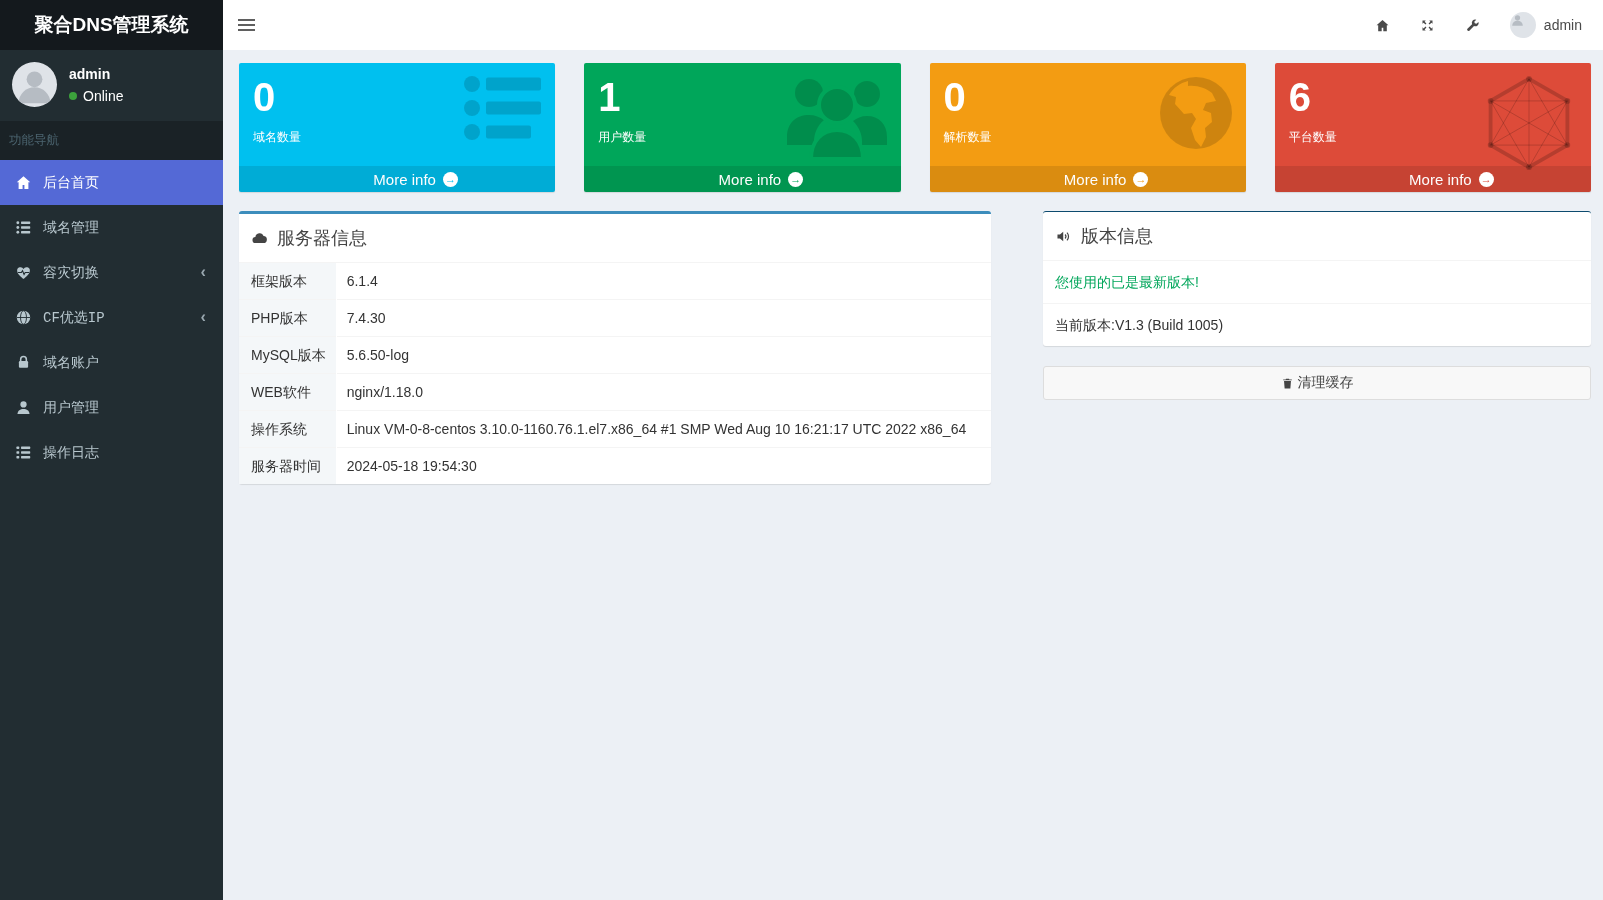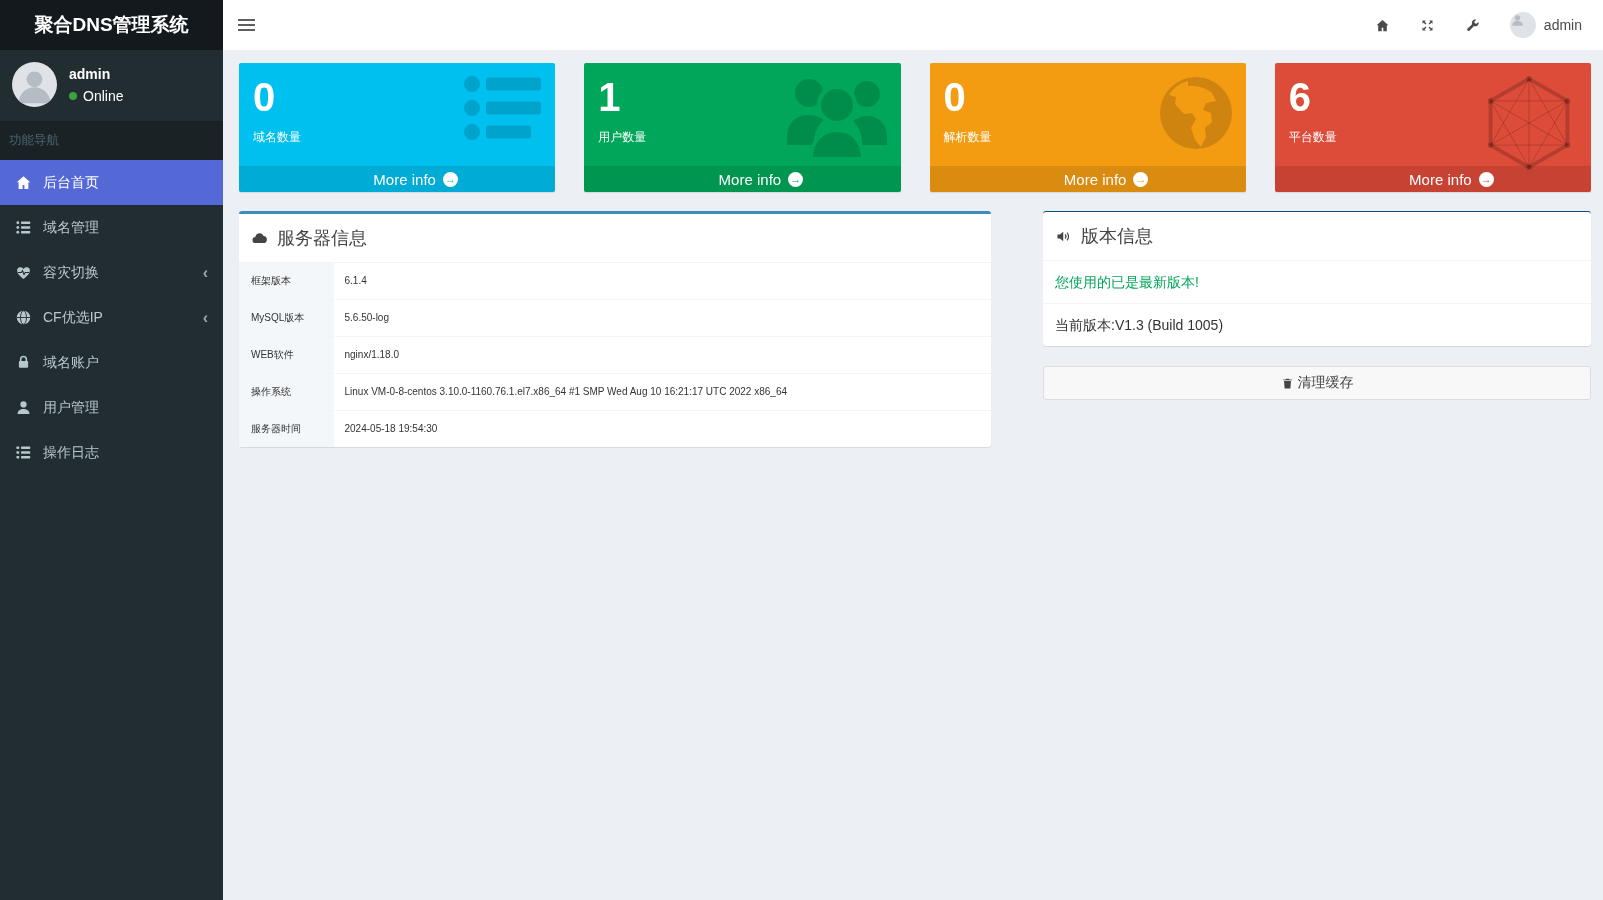--- a/index.html
+++ b/index.html
@@ -9,21 +9,21 @@
   
   .sidebar { position:absolute; left:0; top:0; width:223px; height:900px; background:#222d32; z-index:5; }
   .logo { height:50px; line-height:50px; text-align:center; background:#14191d; color:#fff; font-size:19px; font-weight:bold; cursor:pointer; }
   .user-panel { display:flex; align-items:center; gap:12px; padding:12px 12px 14px 12px; }
   .avatar-lg { width:45px; height:45px; border-radius:50%; background:#dfe3e8; overflow:hidden; flex:0 0 45px; }
   .avatar-sm { width:26px; height:26px; border-radius:50%; background:#dfe3e8; overflow:hidden; display:inline-block; vertical-align:middle; }
   .user-name { color:#fff; font-weight:bold; font-size:14px; margin-bottom:6px; }
   .user-status { color:#fff; font-size:14px; display:flex; align-items:center; gap:6px; }
   .dot { width:8px; height:8px; border-radius:50%; background:#3ca23c; display:inline-block; }
   .nav-header { background:#1a2226; color:#4b646f; font-size:12.5px; padding:11px 9px; }
-  .menu-item { display:flex; align-items:center; gap:11px; height:45px; padding:0 15px; color:#b8c7ce; font-size:14px; text-decoration:none; cursor:pointer; }
+  .menu-item { display:flex; align-items:center; gap:11px; height:45px; padding:0 15px; color:#b8c7ce; font-size:14px; text-decoration:none; cursor:pointer;font-family:Liberation Mono, monospace; }
   .menu-item.active { background:#5469d6; color:#fff; }
   .mi-icon { width:17px; height:17px; flex:0 0 17px; display:inline-flex; }
   .mi-icon svg { width:100%; height:100%; }
   .chevron { margin-left:auto; font-size:16px; line-height:1; color:#9aa8b0; font-weight:bold; }
 
   
   .navbar { position:absolute; left:223px; top:0; right:0; height:50px; background:#fff; z-index:4; }
   .hamburger { position:absolute; left:0; top:0; width:46px; height:50px; display:flex; flex-direction:column; justify-content:center; align-items:center; gap:3px; cursor:pointer; }
   .hamburger span { display:block; width:17px; height:2px; background:#5f5f5f; }
   .nav-right { position:absolute; right:6px; top:0; height:50px; display:flex; align-items:center; }
@@ -45,21 +45,21 @@
   .sb-footer { position:relative; z-index:2; display:flex; align-items:center; justify-content:center; gap:7px; background:rgba(0,0,0,0.1); color:#fdfdfd; font-size:15px; height:26px; text-decoration:none; cursor:pointer;padding-left:37px; }
   .arr { width:15px; height:15px; border-radius:50%; background:#fff; color:var(--box); font-size:11px; font-weight:bold; line-height:15px; text-align:center; }
 
   .panels-row { display:grid; grid-template-columns:752px 1fr; gap:52px; align-items:start; }
   .box { background:#fff; border-radius:3px; box-shadow:0 1px 1px rgba(0,0,0,0.1); }
   .box-primary { border-top:3px solid #3c8dbc; }
   .box-default { border-top:1px solid #0c4a6e; }
   .box-header { display:flex; align-items:center; gap:9px; padding:12px 12px; font-size:18px; color:#444; border-bottom:1px solid #f4f4f4; }
   .box-header svg { width:17px; height:17px; }
 
-  table.info-table { width:100%; border-collapse:collapse; font-size:10px; color:#333; }
+  table.info-table { width:100%; border-collapse:collapse; font-size:14px; color:#333; }
   .info-table td { padding:8px 10px; border-top:1px solid #f4f4f4; line-height:20px; }
   .info-table tr:first-child td { border-top:none; }
   .info-table td.lbl { background:#f4f7f9; width:95px; border-right:1px solid #fff; white-space:nowrap; padding-left:12px; }
 
   .vrow { padding:12px 12px; border-bottom:1px solid #f4f4f4; font-size:14px; color:#333; line-height:18px; }
   .vrow:last-child { border-bottom:none; }
   .vrow.green { color:#00a65a; }
   .vrow a { color:#72afd2; text-decoration:none; cursor:pointer; }
 
   .clear-cache { margin-top:20px; width:100%; background:#f8f8f8; border:1px solid #ddd; border-radius:3px; color:#444; font-size:14px; font-family:inherit; padding:7px 0; display:flex; align-items:center; justify-content:center; gap:4px; cursor:pointer; }
@@ -307,20 +307,24 @@
             </svg>
           <span>服务器信息</span>
         </div>
         <table class="info-table">
           <tbody>
             <tr>
                 <td class="lbl">框架版本</td>
                 <td>6.1.4</td>
               </tr>
             <tr>
+                <td class="lbl">PHP版本</td>
+                <td>7.4.30</td>
+              </tr>
+            <tr>
                 <td class="lbl">MySQL版本</td>
                 <td>5.6.50-log</td>
               </tr>
             <tr>
                 <td class="lbl">WEB软件</td>
                 <td>nginx/1.18.0</td>
               </tr>
             <tr>
                 <td class="lbl">操作系统</td>
                 <td>Linux VM-0-8-centos 3.10.0-1160.76.1.el7.x86_64 #1 SMP Wed Aug 10 16:21:17 UTC 2022 x86_64</td>

